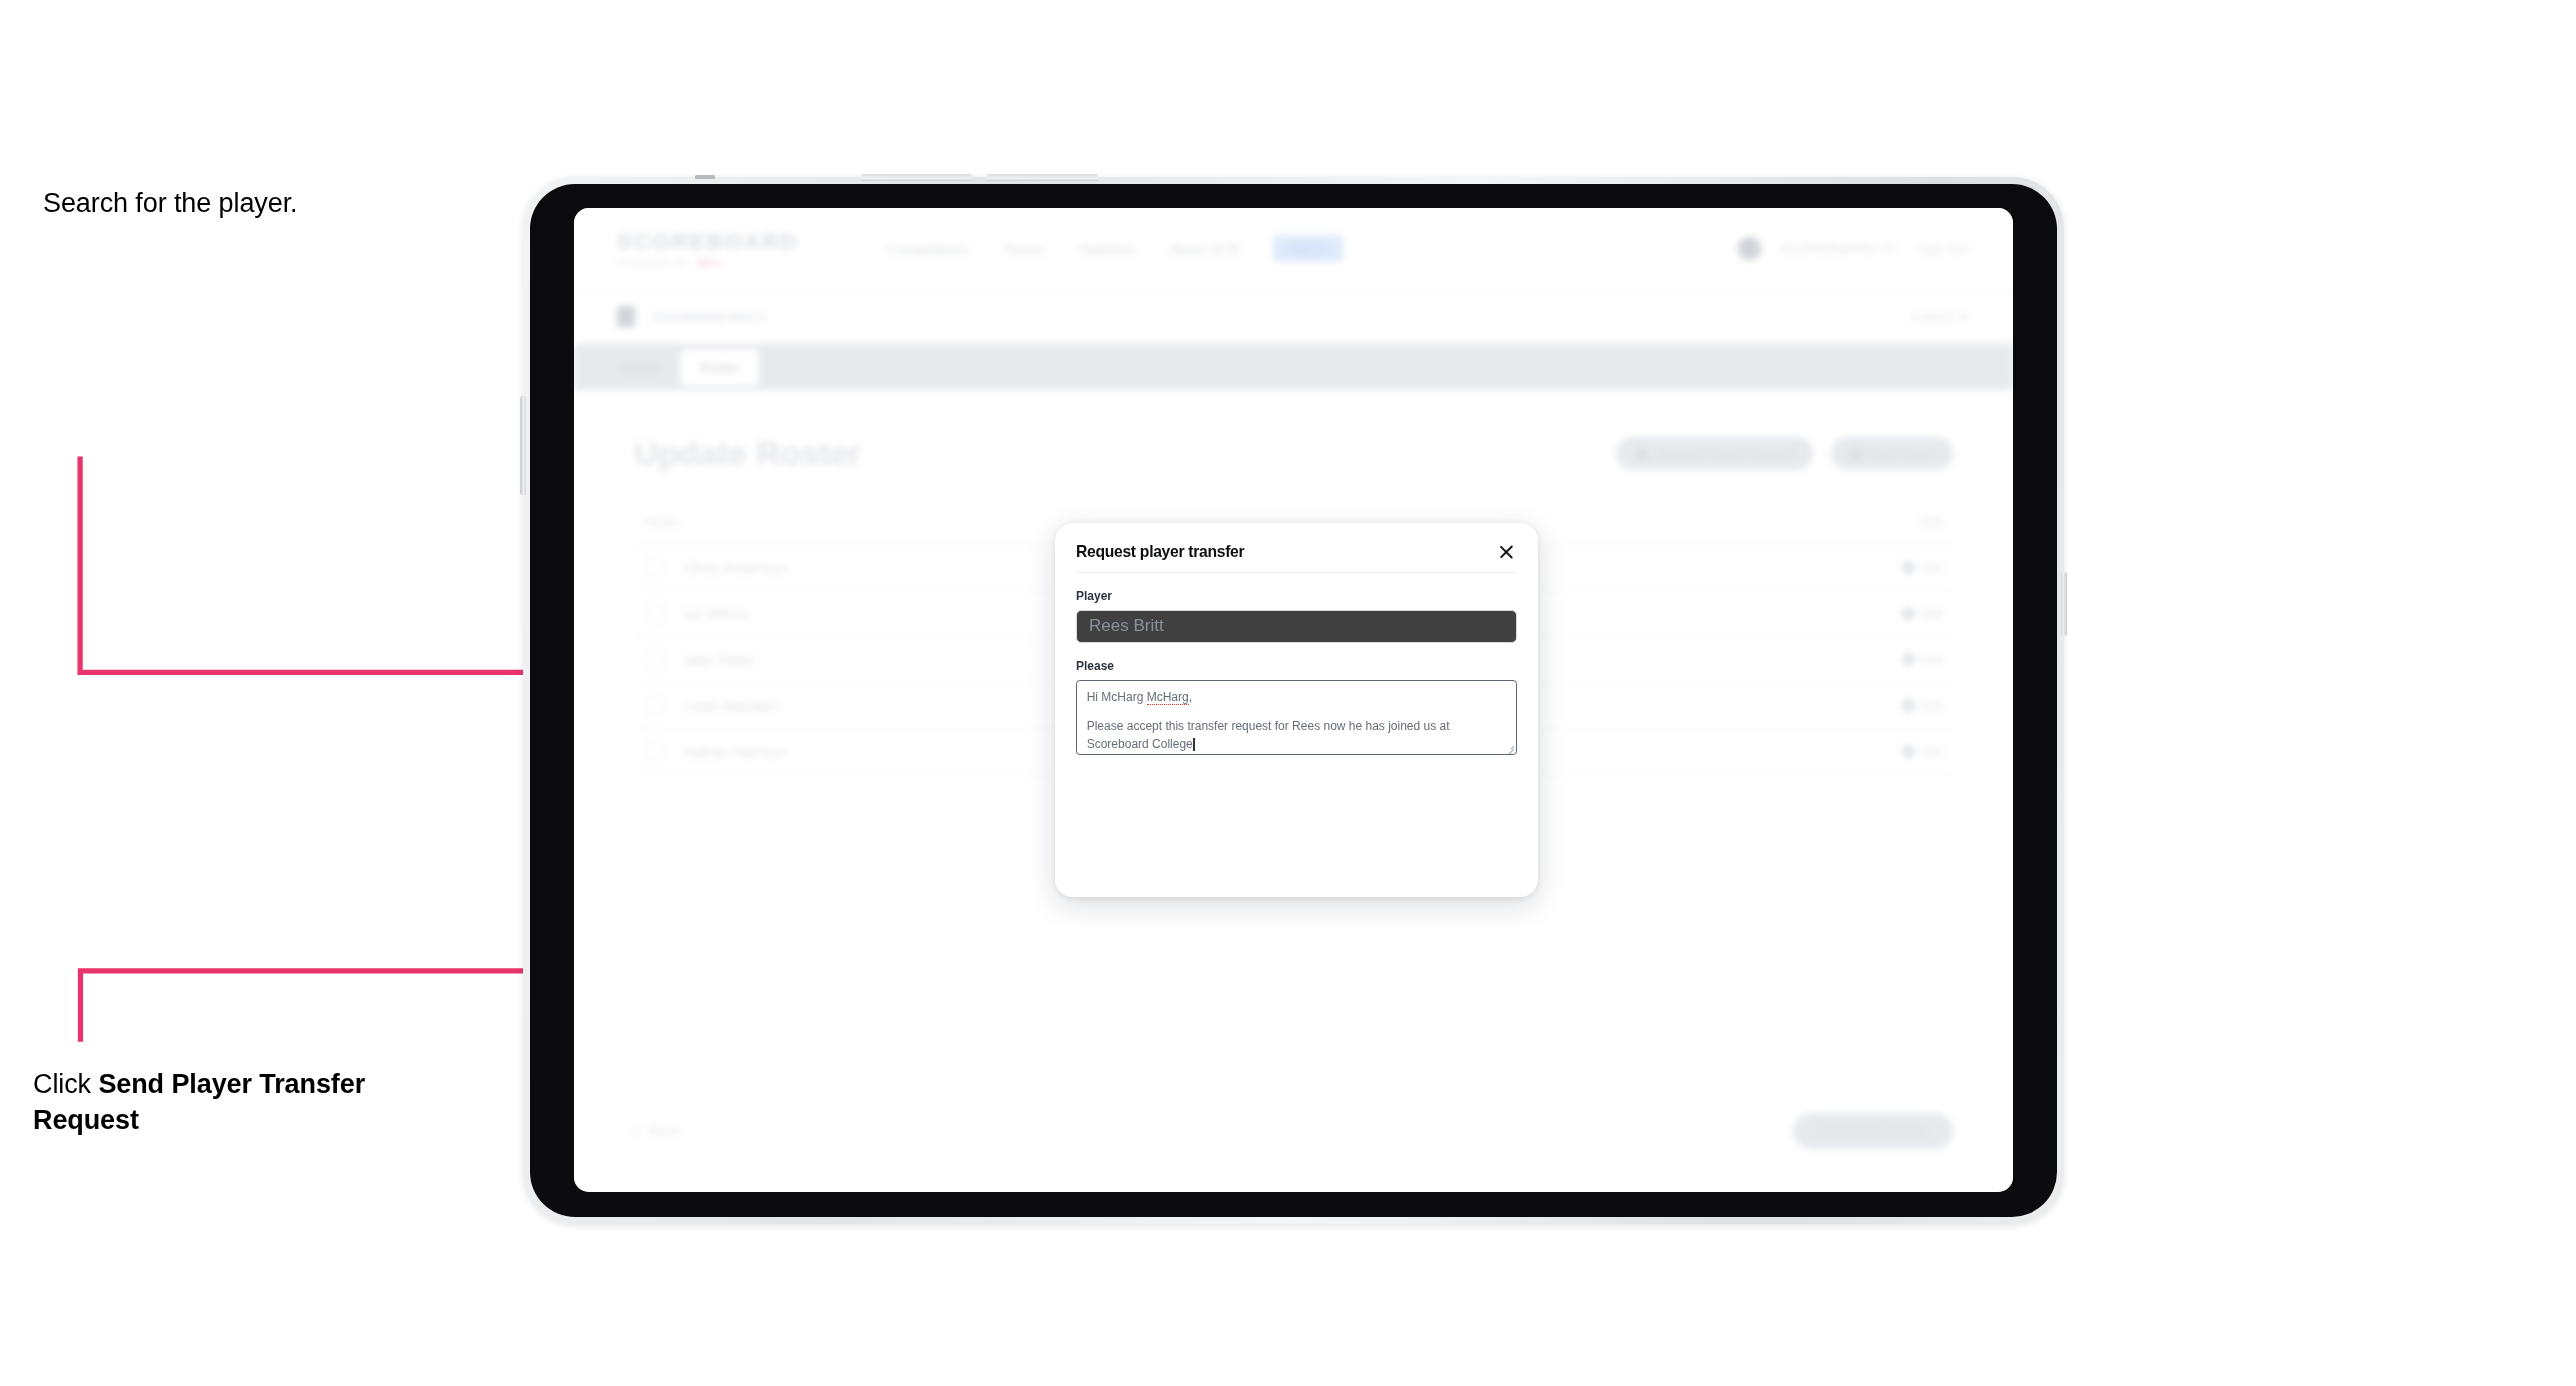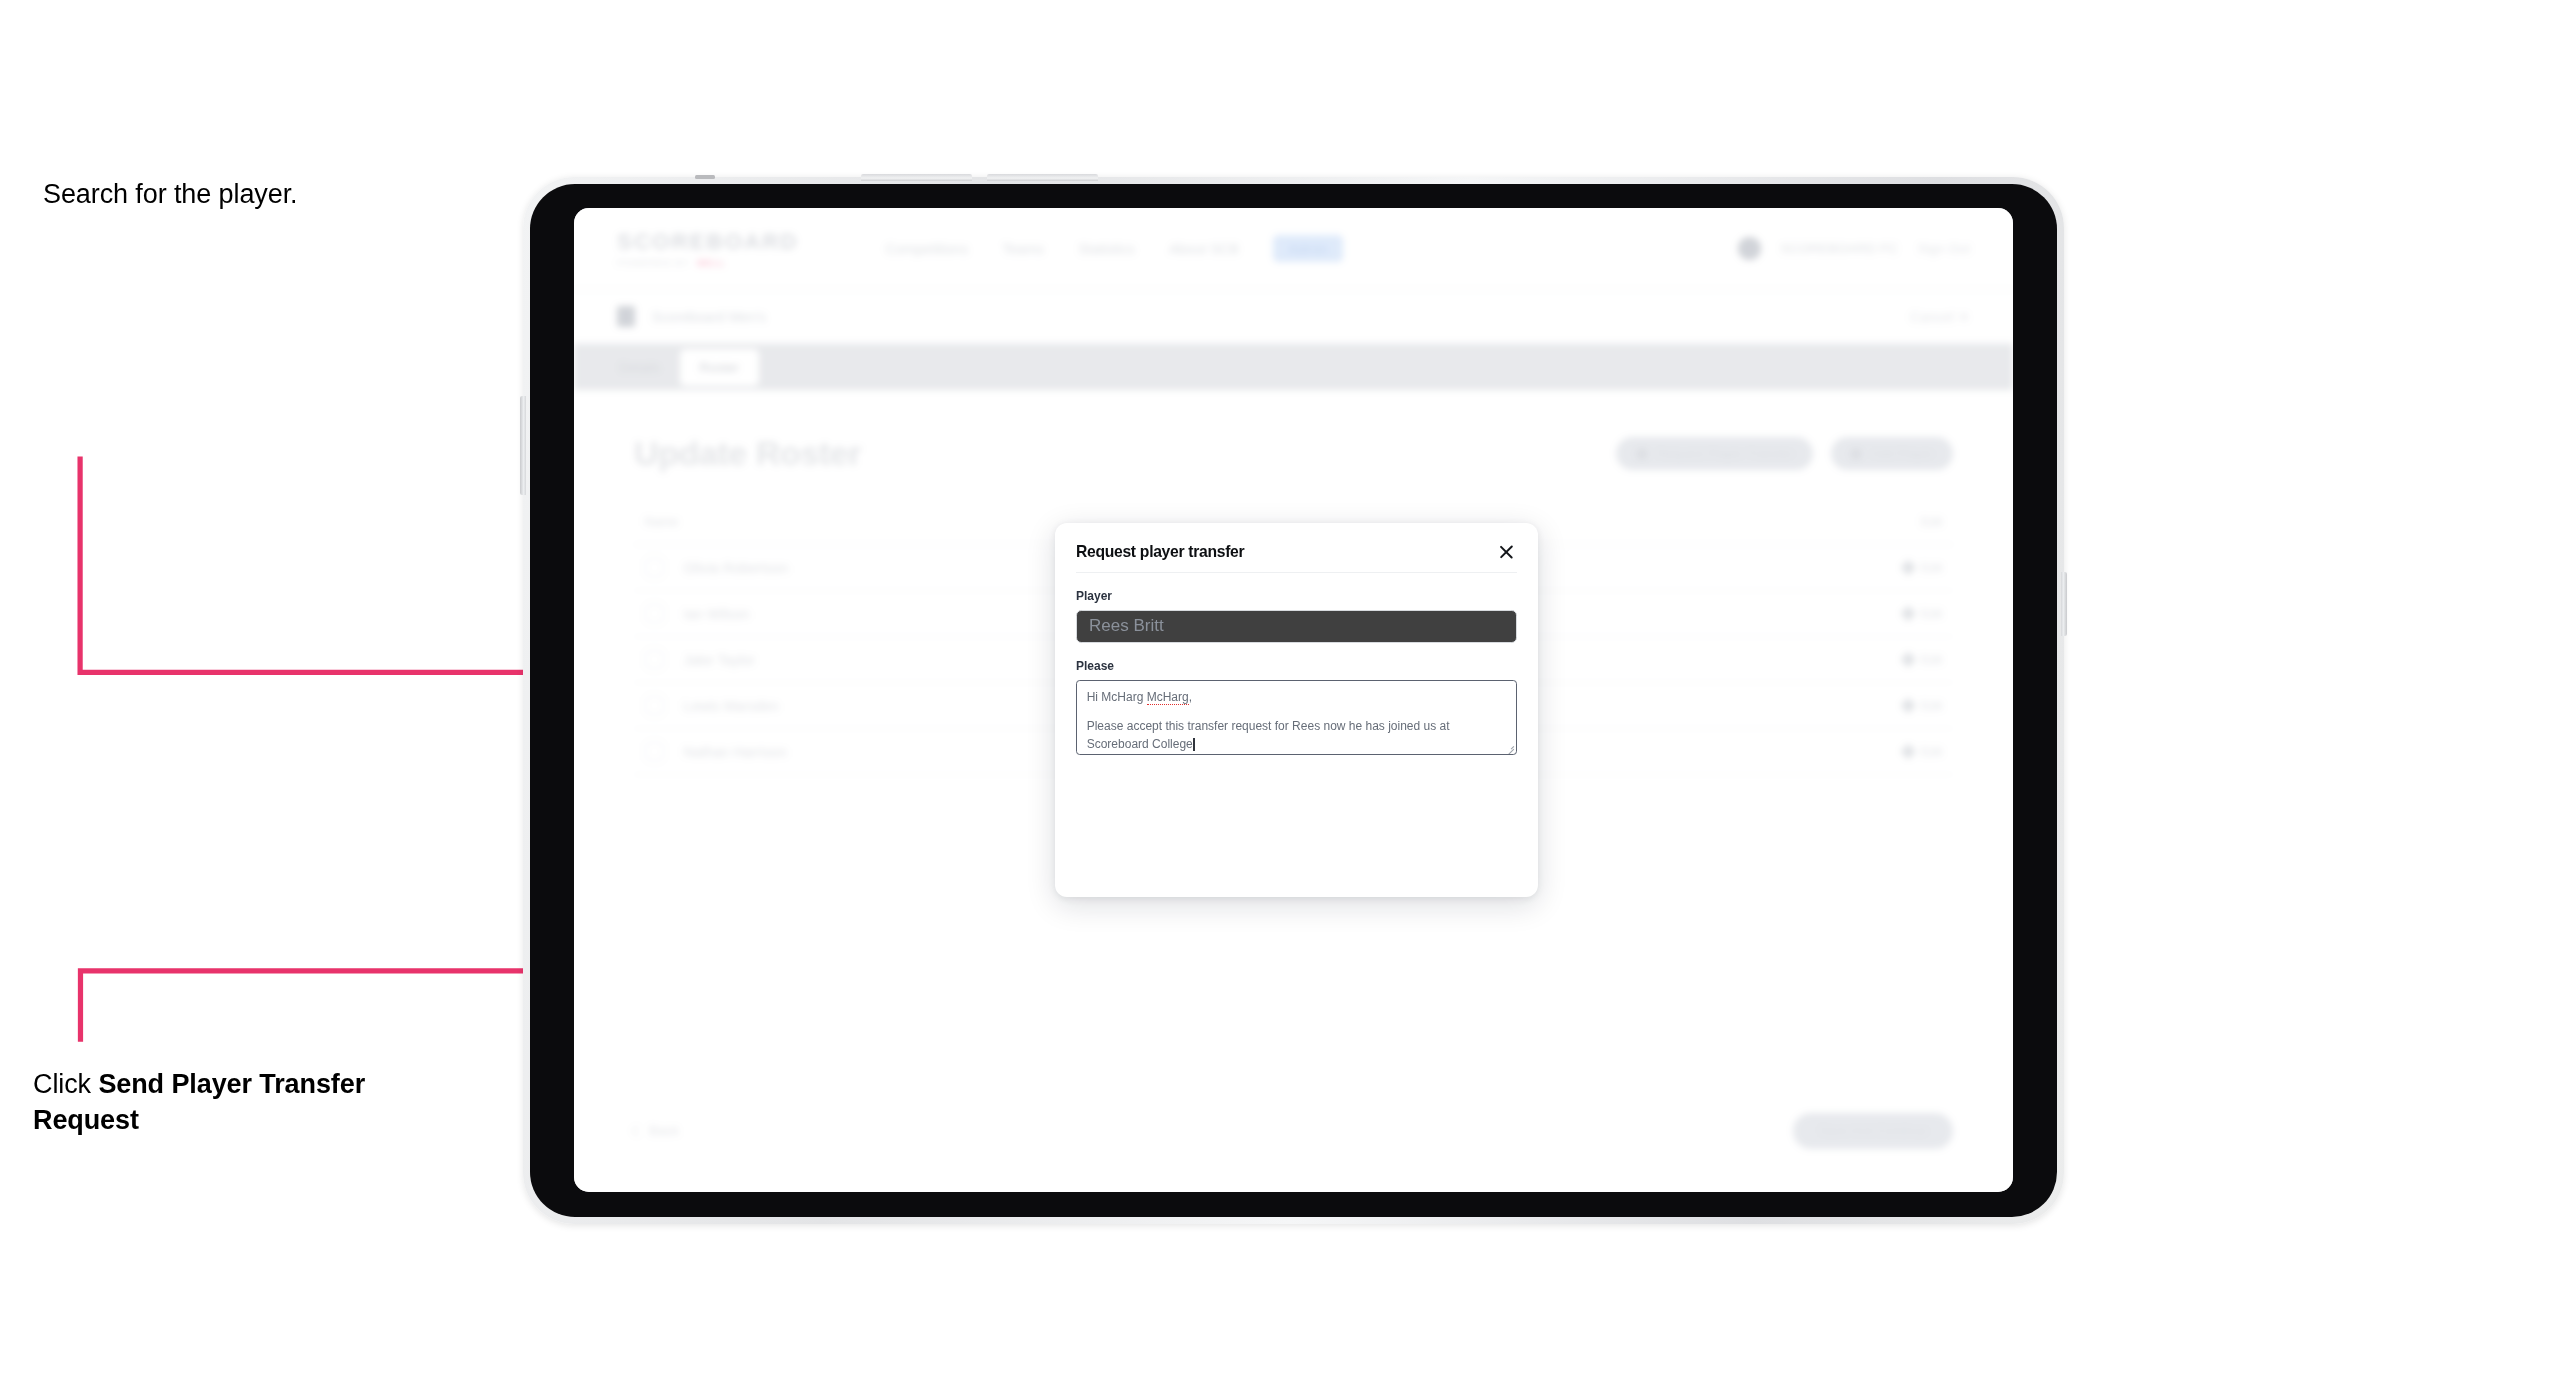--- a/index.html
+++ b/index.html
@@ -22,21 +22,21 @@
 
   
   .annotation {
     position: absolute;
     color: #000000;
     font-size: 27px;
     line-height: 1.32;
     letter-spacing: -0.1px;
     font-weight: 400;
   }
-  #anno-search  { left: 43px; top: 177px;  width: 464px; }
+  #anno-search  { left: 43px; top: 186px;  width: 464px; }
   #anno-message { left: 43px; top: 279px;  width: 449px; }
   #anno-click   { left: 33px; top: 1067px; width: 352px; }
   .anno-strong { font-weight: 700; }
 
   
   .arrow-svg {
     position: absolute;
     overflow: visible;
     pointer-events: none;
   }
@@ -338,21 +338,21 @@
     inset: 0;
     background: rgba(255,255,255,0.34);
   }
   #modal {
     position: absolute;
     left: 481px;
     top: 315px;
     width: 483px;
     height: 374px;
     background: #ffffff;
-    border-radius: 12px;
+    border-radius: 18px;
     box-shadow: 0 7.5px 30px rgba(16,24,40,0.14), 0 1.5px 7.5px rgba(16,24,40,0.08);
     padding: 19.5px 21px 0 21px;
     display: flex;
     flex-direction: column;
   }
   #modal-head {
     display: flex;
     align-items: flex-start;
     padding-bottom: 9.7px;
     border-bottom: 0.7px solid #eef0f2;

